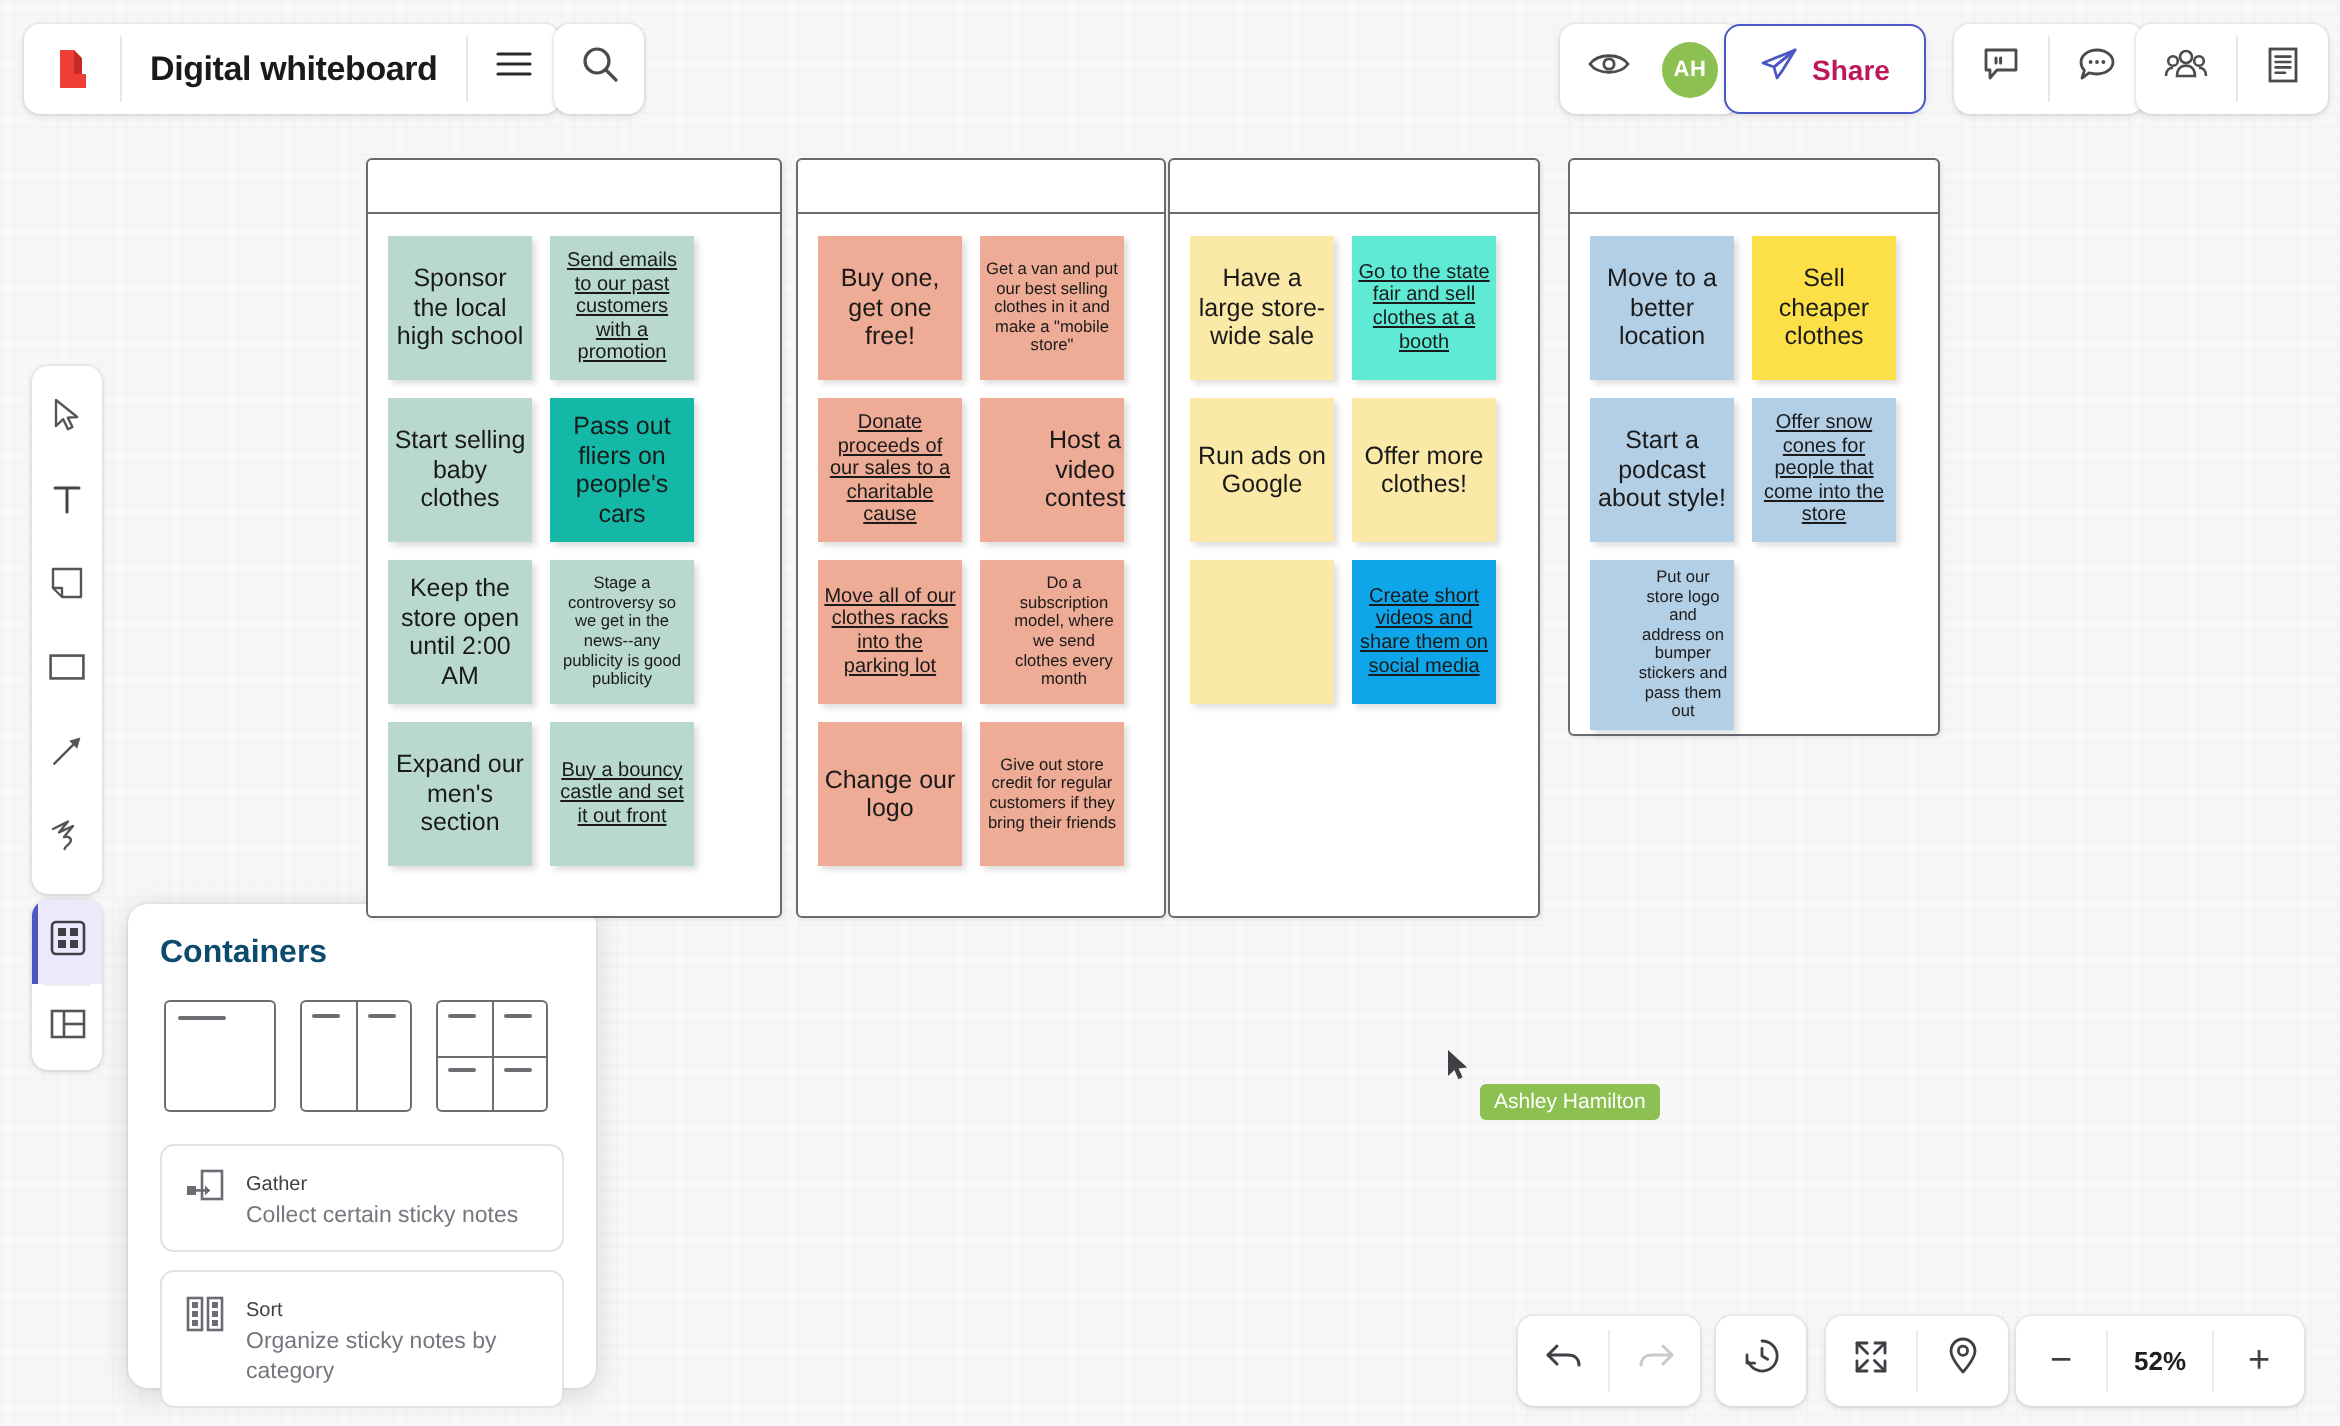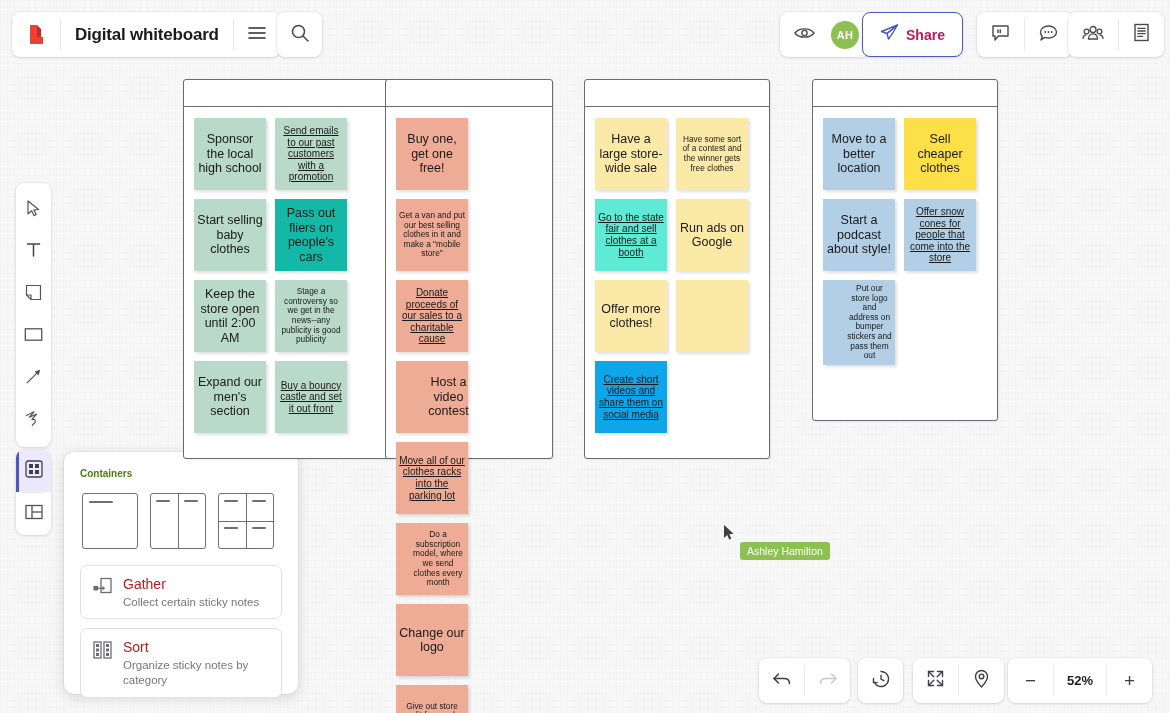--- a/index.html
+++ b/index.html
@@ -90,37 +90,37 @@
 
   
   .panel {
     position: absolute; left: 64px; top: 452px;
     width: 234px; height: 242px;
     background: #fff; border-radius: 10px;
     box-shadow: 0 3px 14px rgba(0,0,0,0.14), 0 0 0 1px rgba(0,0,0,0.04);
     padding: 16px;
   }
   .panel-title {
-    font-size: 10px; font-weight: bold; color: #4d7c0f; margin-bottom: 14px;
+    font-size: 16px; font-weight: bold; color: #0c4a6e; margin-bottom: 14px;
   }
   .thumb-row { display: flex; gap: 12px; margin-bottom: 16px; padding-left: 2px; }
   .thumb {
     width: 56px; height: 56px; border: 1.3px solid #6d6d74; border-radius: 3px;
     background: #fff; cursor: pointer; position: relative; overflow: hidden;
   }
   .thumb .vline { position: absolute; top: 0; bottom: 0; width: 1.3px; background: #6d6d74; }
   .thumb .hline { position: absolute; left: 0; right: 0; height: 1.3px; background: #6d6d74; }
   .thumb .tick { position: absolute; height: 2px; background: #6d6d74; border-radius: 1px; }
 
   .opt-card {
     border: 1px solid #e2e2e5; border-radius: 7px;
     padding: 9px 11px; display: flex; align-items: flex-start; gap: 10px;
     margin-bottom: 9px; cursor: pointer; background: #fff;
   }
-  .opt-title { font-size: 14px; color: #b91c1c; line-height: 1.25; }
+  .opt-title { font-size: 10px; color: #404040; line-height: 1.25; }
   .opt-sub { font-size: 11.5px; color: #76767e; line-height: 1.3; margin-top: 1px; }
 
   
   .frame {
     position: absolute; top: 79px;
     background: #fff; border: 1.2px solid #6a6a70; border-radius: 3px;
     box-shadow: 1px 1px 2px rgba(0,0,0,0.07);
   }
   .frame-head { height: 27px; border-bottom: 1.2px solid #6a6a70; }
   .frame-body { padding: 11px 10px; display: flex; flex-wrap: wrap; gap: 9px; align-content: flex-start; }
@@ -415,46 +415,45 @@
         <div class="note t-lg" style="background: rgb(185, 217, 204);">Sponsor the local high school</div>
         <div class="note t-md" style="background: rgb(185, 217, 204);">Send emails to our past customers with a promotion</div>
         <div class="note t-lg" style="background: rgb(185, 217, 204);">Start selling baby clothes</div>
         <div class="note t-lg" style="background: #14b8a6;">Pass out fliers on people's cars</div>
         <div class="note t-lg" style="background: rgb(185, 217, 204);">Keep the store open until 2:00 AM</div>
         <div class="note t-sm" style="background: rgb(185, 217, 204);">Stage a controversy so we get in the news--any publicity is good publicity</div>
         <div class="note t-lg" style="background: rgb(185, 217, 204);">Expand our men's section</div>
         <div class="note t-md" style="background: rgb(185, 217, 204);">Buy a bouncy castle and set it out front</div>
       </div>
     </div>
-    <div class="frame" style="left: 385px; width: 168px; height: 380px;">
+    <div class="frame" style="left: 398px; width: 185px; height: 380px;">
       <div class="frame-head"></div>
       <div class="frame-body">
         <div class="note t-lg" style="background: rgb(238, 171, 149);">Buy one, get one free!</div>
         <div class="note t-sm" style="background: rgb(238, 171, 149);">Get a van and put our best selling clothes in it and make a "mobile store"</div>
         <div class="note t-md" style="background: rgb(238, 171, 149);">Donate proceeds of our sales to a charitable cause</div>
         <div class="note t-lg" style="background: rgb(238, 171, 149); padding-left: 36px;">Host a video contest</div>
         <div class="note t-md" style="background: rgb(238, 171, 149);">Move all of our clothes racks into the parking lot</div>
         <div class="note t-sm" style="background: rgb(238, 171, 149); padding-left: 15px;">Do a subscription model, where we send clothes every month</div>
         <div class="note t-lg" style="background: rgb(238, 171, 149);">Change our logo</div>
         <div class="note t-sm" style="background: rgb(238, 171, 149);">Give out store credit for regular customers if they bring their friends</div>
       </div>
     </div>
     <div class="frame" style="left: 584px; width: 186px; height: 380px;">
       <div class="frame-head"></div>
       <div class="frame-body">
         <div class="note t-lg" style="background: rgb(251, 233, 168);">Have a large store-wide sale</div>
-        <div class="note t-sm" style="background: rgb(251, 233, 168);">Have some sort of a contest and the winner gets free clothes</div>
         <div class="note t-md" style="background: #5eead4;">Go to the state fair and sell clothes at a booth</div>
         <div class="note t-lg" style="background: rgb(251, 233, 168);">Run ads on Google</div>
         <div class="note t-lg" style="background: rgb(251, 233, 168);">Offer more clothes!</div>
         <div class="note t-lg" style="background: rgb(251, 233, 168);"></div>
         <div class="note t-md" style="background: #0ea5e9;">Create short videos and share them on social media</div>
       </div>
     </div>
-    <div class="frame" style="left: 812px; width: 186px; height: 342px;">
+    <div class="frame" style="left: 784px; width: 186px; height: 289px;">
       <div class="frame-head"></div>
       <div class="frame-body">
         <div class="note t-lg" style="background: rgb(179, 207, 230);">Move to a better location</div>
         <div class="note t-lg" style="background: #fde047;">Sell cheaper clothes</div>
         <div class="note t-lg" style="background: rgb(179, 207, 230);">Start a podcast about style!</div>
         <div class="note t-md" style="background: rgb(179, 207, 230);">Offer snow cones for people that come into the store</div>
         <div class="note t-sm" style="background: rgb(179, 207, 230); padding-left: 24px;">Put our store logo and address on bumper stickers and pass them out</div>
       </div>
     </div>
   </div>

